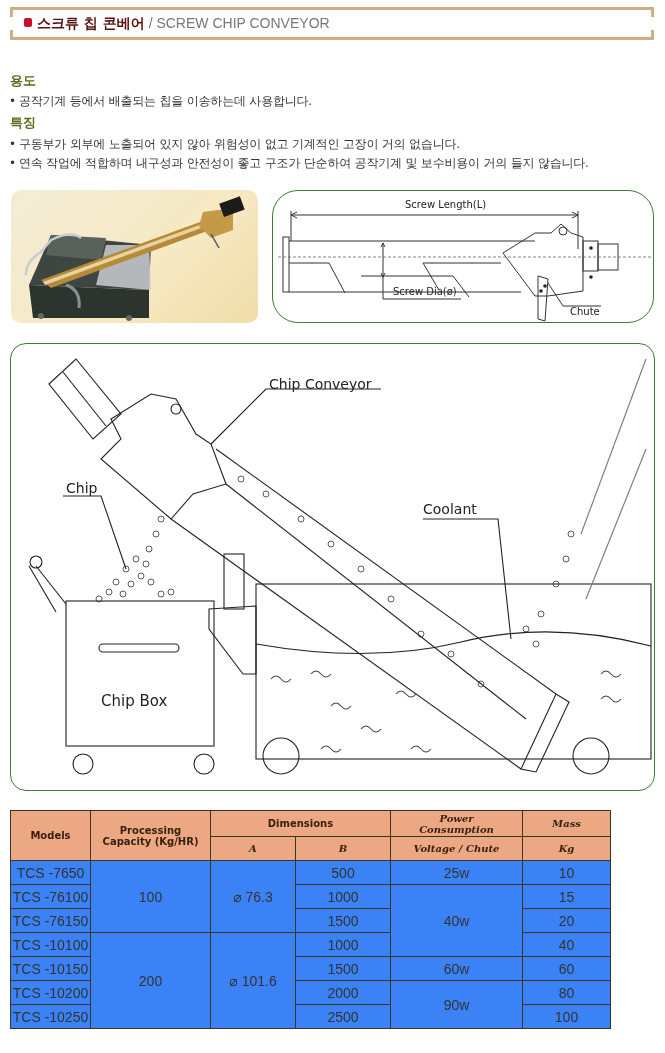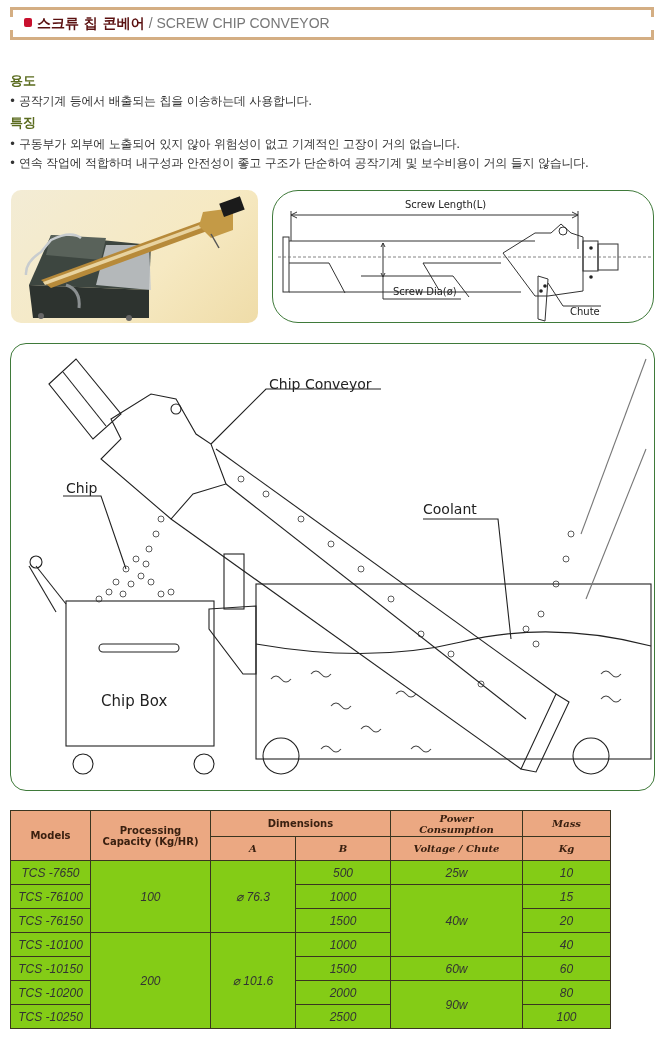--- a/index.html
+++ b/index.html
@@ -31,21 +31,21 @@
   .big-diagram { position: absolute; left: 10px; top: 343px; width: 645px; height: 448px;
                  border: 1.5px solid #3f7a3a; border-radius: 16px; box-sizing: border-box; background: #fff; overflow: hidden; }
   svg text { font-family: "DejaVu Sans", sans-serif; }
 
   
   table.spec { position: absolute; left: 10px; top: 810px; border-collapse: collapse; width: 601px;
                table-layout: fixed; }
   table.spec td, table.spec th { border: 1.5px solid #3a3520; text-align: center; vertical-align: middle; padding: 0; }
   table.spec th { background: #eba882; color: #3a2010; font-weight: bold; font-size: 10px; line-height: 11px; }
   table.spec th.serif { font-family: "DejaVu Serif", serif; font-style: italic; }
-  table.spec td { background: #84cc16; color: #333; font-size: 12px; height: 23px; font-family: "Liberation Sans", sans-serif; font-style: italic; }
+  table.spec td { background: #3b82f6; color: #333; font-size: 14px; height: 23px; font-family: "Liberation Sans", sans-serif; }
 </style>
 </head>
 <body>
 
 <div class="title-box">
   <span class="brk tl"></span>
     <span class="brk bl"></span>
     <span class="brk tr"></span>
     <span class="brk br"></span>
   <div class="title-line">

